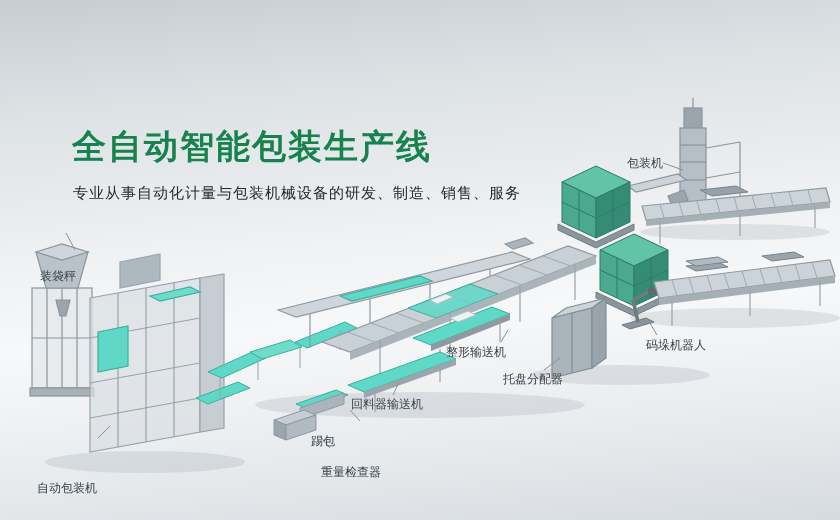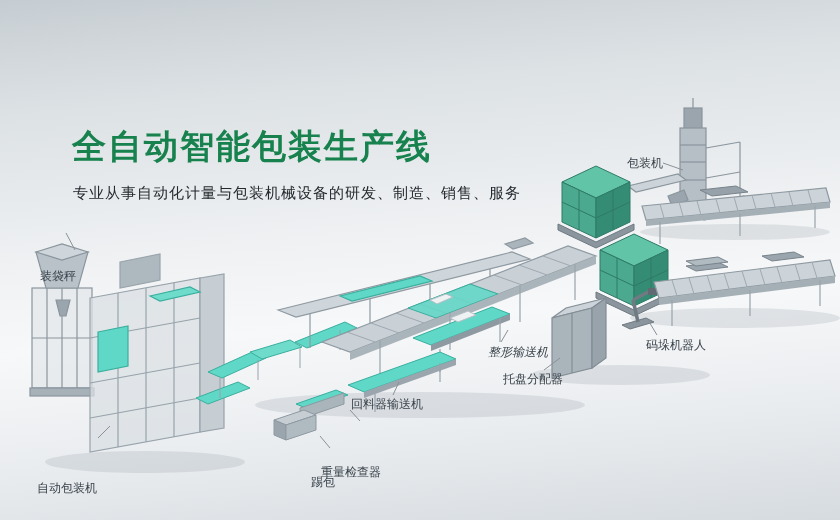--- a/index.html
+++ b/index.html
@@ -16,26 +16,26 @@
   }
   .subtitle {
     position:absolute; left:73px; top:184px;
     font-size:15px; color:#23292e; letter-spacing:1px;
   }
   .mlabel {
     position:absolute; font-size:12px; color:#39434b; white-space:nowrap; line-height:14px;
   }
   .l-bagging   { left:40px;  top:225px;margin-top:44px; }
   .l-packtower { left:627px; top:156px; }
-  .l-shaping   { left:488px; top:345px;font-style:italic; }
+  .l-shaping   { left:446px; top:345px; }
   .l-robot     { left:646px; top:338px;text-align:center; }
   .l-dispenser { left:503px; top:372px;font-family:Liberation Serif, serif; }
   .l-return    { left:351px; top:397px;text-align:center; }
   .l-weigher   { left:321px; top:424px;margin-top:41px; }
-  .l-kicker    { left:311px; top:475px; }
+  .l-kicker    { left:311px; top:434px; }
   .l-autopack  { left:37px;  top:433px;margin-top:48px; }
 </style>
 </head>
 <body>
 
 <div class="stage">
 
   <svg class="illustration" viewBox="0 0 840 520" xmlns="http://www.w3.org/2000/svg">
 
     <g fill="rgba(110,122,135,0.16)">

